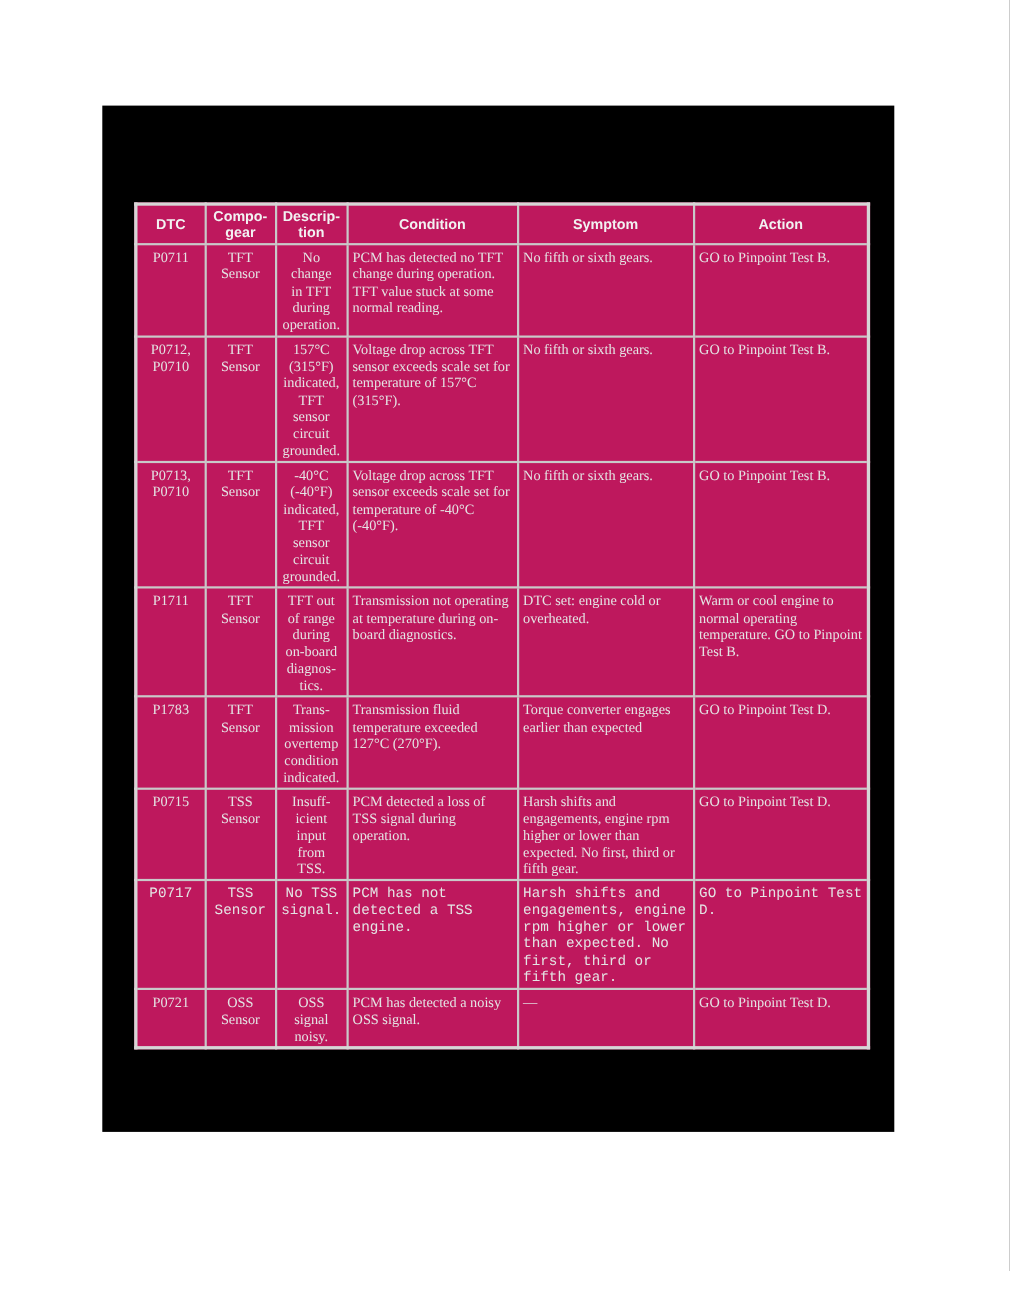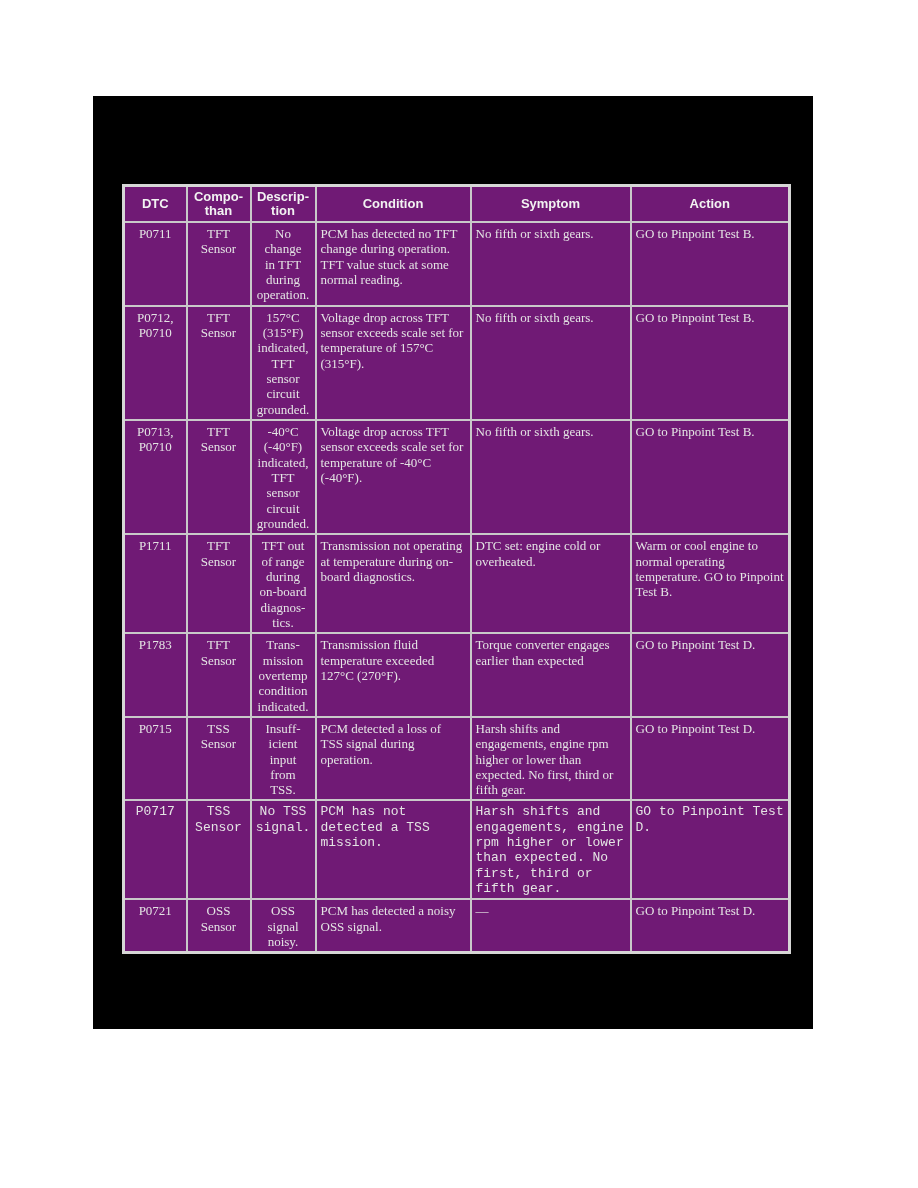--- a/index.html
+++ b/index.html
@@ -15,21 +15,21 @@
     left: 93px; top: 96px;
     width: 720px; height: 933px;
     background: #000000;
   }
   table.dtc-table {
     position: absolute;
     left: 29px; top: 88px;
     width: 666px;
     border-collapse: collapse;
     table-layout: fixed;
-    background: #701a75;
+    background: #be185d;
     color: #e4e4e4;
     border: 3px solid #d6d6d6;
   }
   table.dtc-table th, table.dtc-table td {
     border: 2px solid #c9c9c9;
     white-space: pre-line;
     overflow: hidden;
   }
   table.dtc-table th {
     font-family: "Liberation Sans", sans-serif;
@@ -78,21 +78,21 @@
       <col class="col-component">
       <col class="col-description">
       <col class="col-condition">
       <col class="col-symptom">
       <col class="col-action">
     </colgroup>
     <thead>
       <tr id="header-row">
           <th class="col-dtc">DTC</th>
           <th class="col-component">Compo-
-than</th>
+gear</th>
           <th class="col-description">Descrip-
 tion</th>
           <th class="col-condition">Condition</th>
           <th class="col-symptom">Symptom</th>
           <th class="col-action">Action</th>
         </tr>
     </thead>
     <tbody id="table-body">
         <tr>
           <td class="col-dtc">P0711</td>
@@ -178,21 +178,21 @@
           <td class="col-condition">PCM detected a loss of TSS signal during operation.</td>
           <td class="col-symptom">Harsh shifts and engagements, engine rpm higher or lower than expected. No first, third or fifth gear.</td>
           <td class="col-action">GO to Pinpoint Test D.</td>
         </tr>
         <tr>
           <td class="col-dtc">P0717</td>
           <td class="col-component">TSS
 Sensor</td>
           <td class="col-description">No TSS
 signal.</td>
-          <td class="col-condition">PCM has not detected a TSS mission.</td>
+          <td class="col-condition">PCM has not detected a TSS engine.</td>
           <td class="col-symptom">Harsh shifts and engagements, engine rpm higher or lower than expected. No first, third or fifth gear.</td>
           <td class="col-action">GO to Pinpoint Test D.</td>
         </tr>
         <tr>
           <td class="col-dtc">P0721</td>
           <td class="col-component">OSS
 Sensor</td>
           <td class="col-description">OSS
 signal
 noisy.</td>

